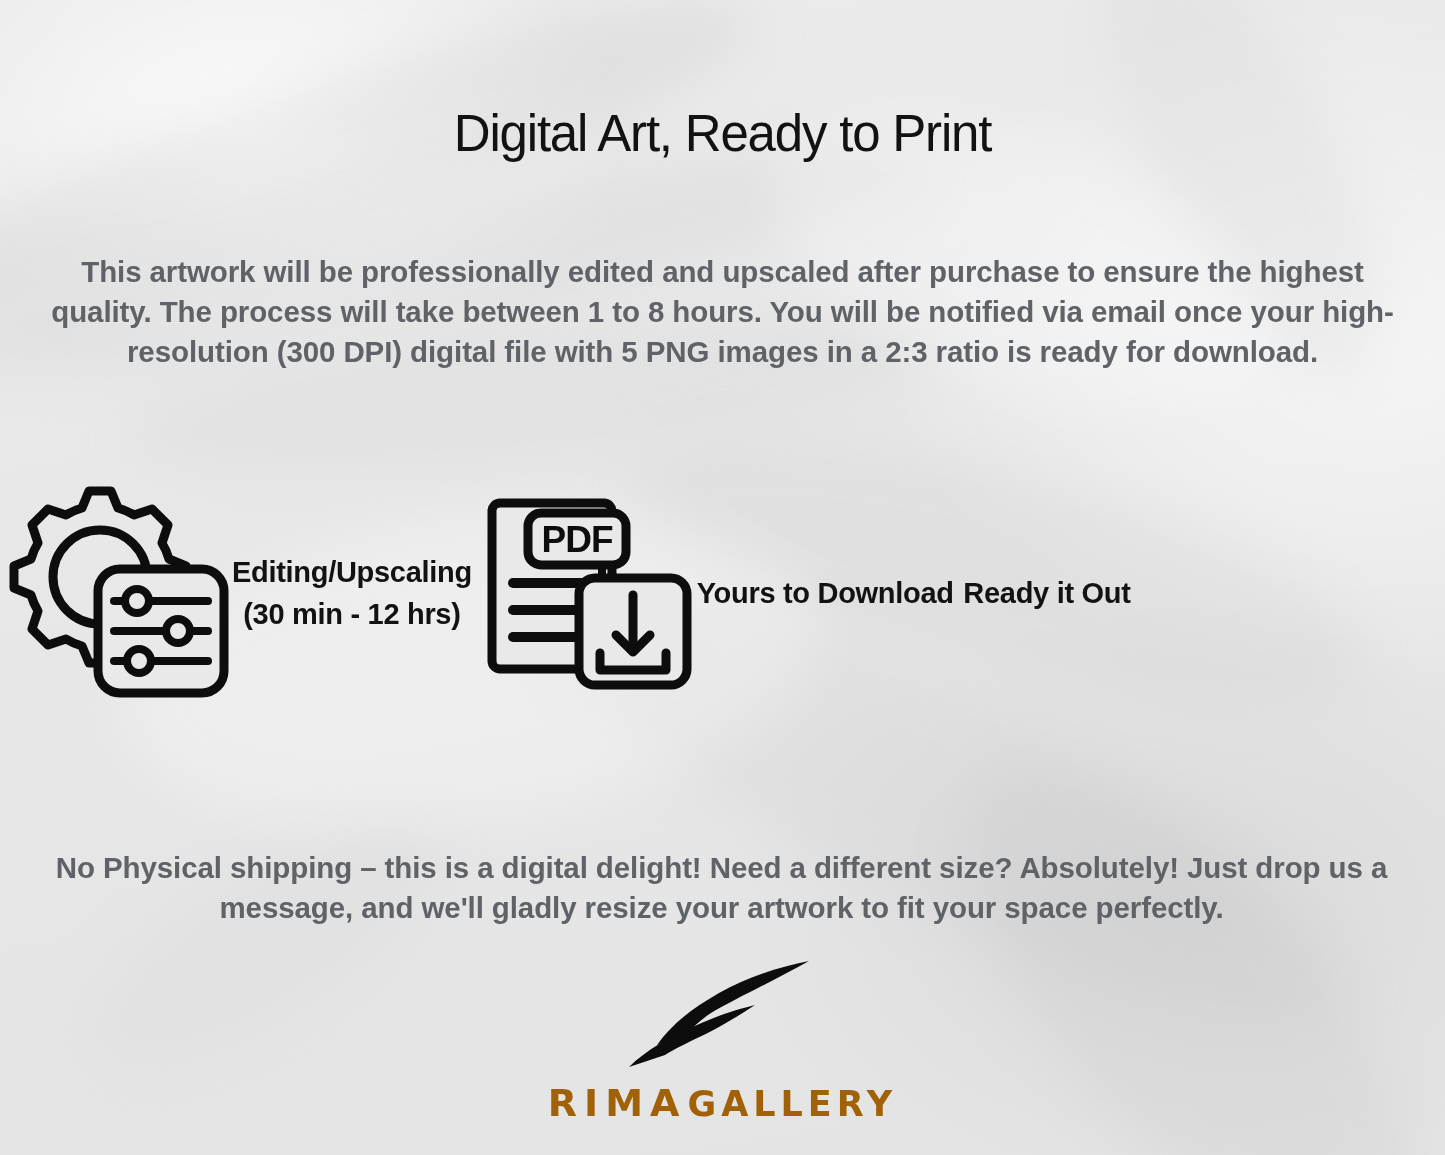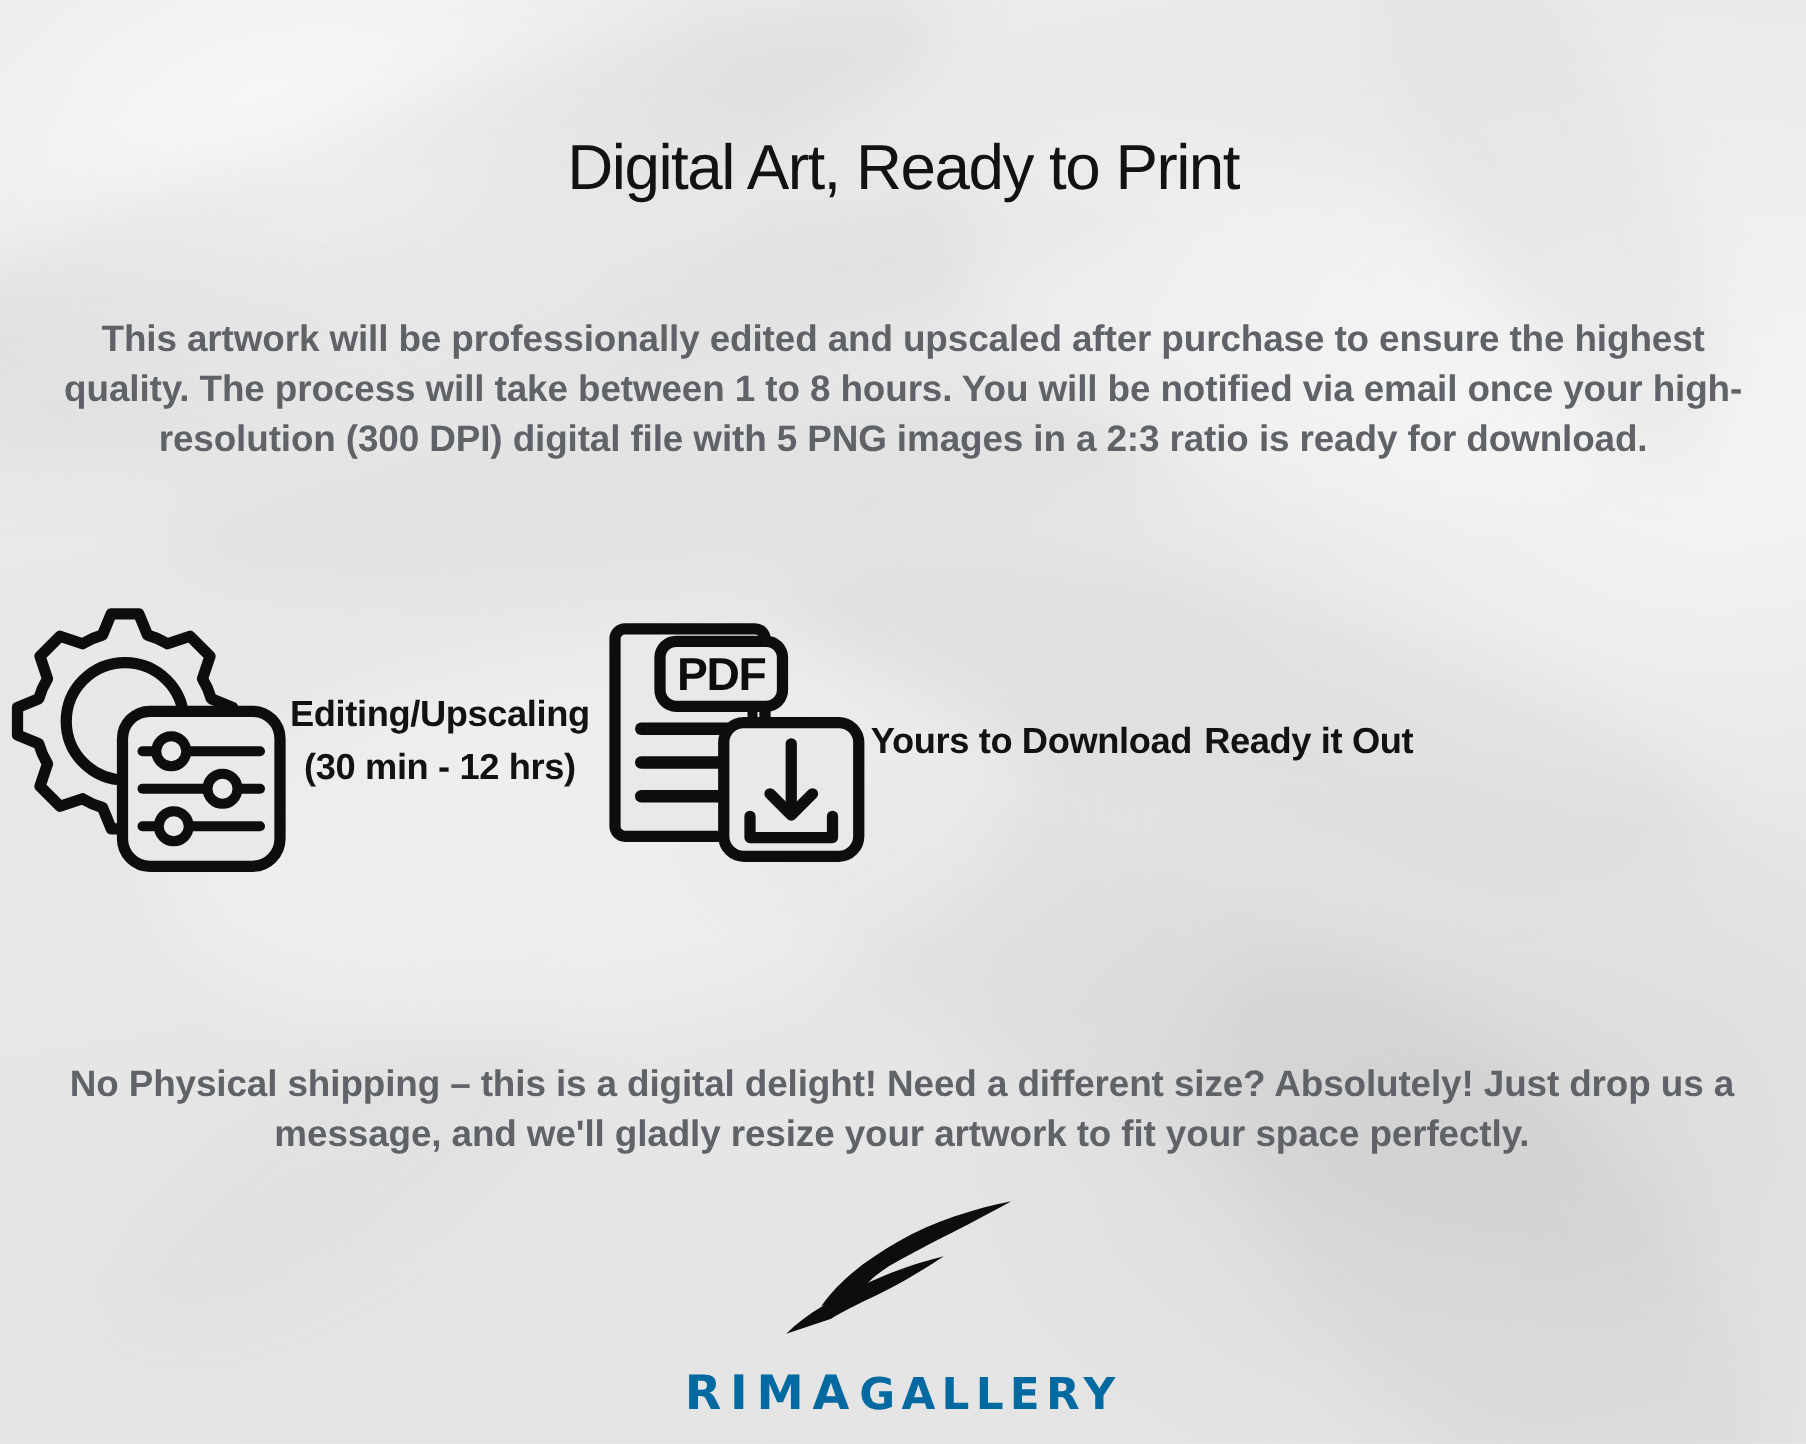--- a/index.html
+++ b/index.html
@@ -126,24 +126,24 @@
     position: absolute;
     left: 0;
     top: 955px;
     width: 100%;
     display: flex;
     flex-direction: column;
     align-items: center;
   }
   #logo-mark { display: block; }
   #logo-wordmark {
-    margin-top: 19px;
+    margin-top: 8px;
     display: flex;
     align-items: baseline;
-    color: #0369a1;
+    color: #a16207;
     font-family: "DejaVu Sans", sans-serif;
   }
   #logo-word-primary {
     font-size: 38px;
     font-weight: 700;
     letter-spacing: 7px;
   }
   #logo-word-secondary {
     font-size: 35px;
     font-weight: 700;

